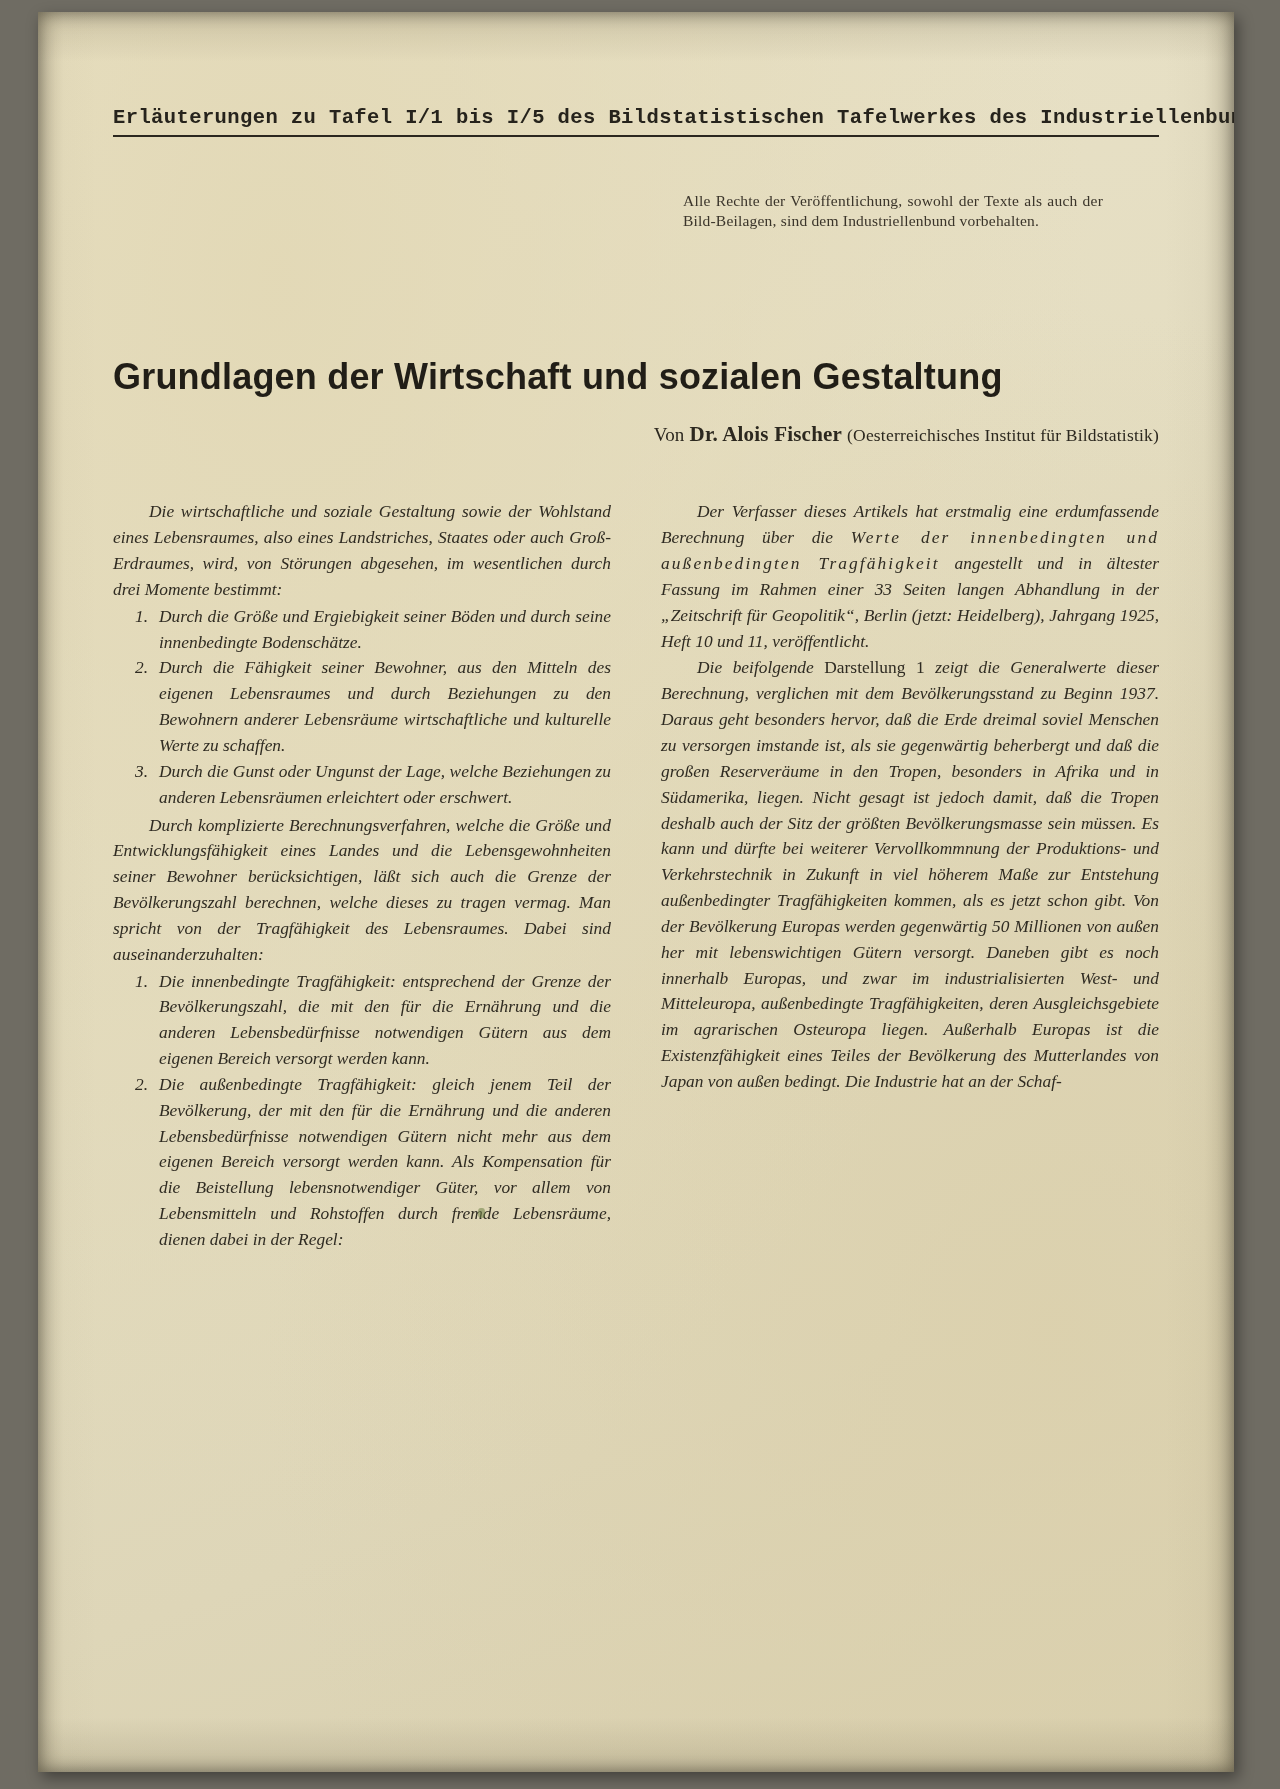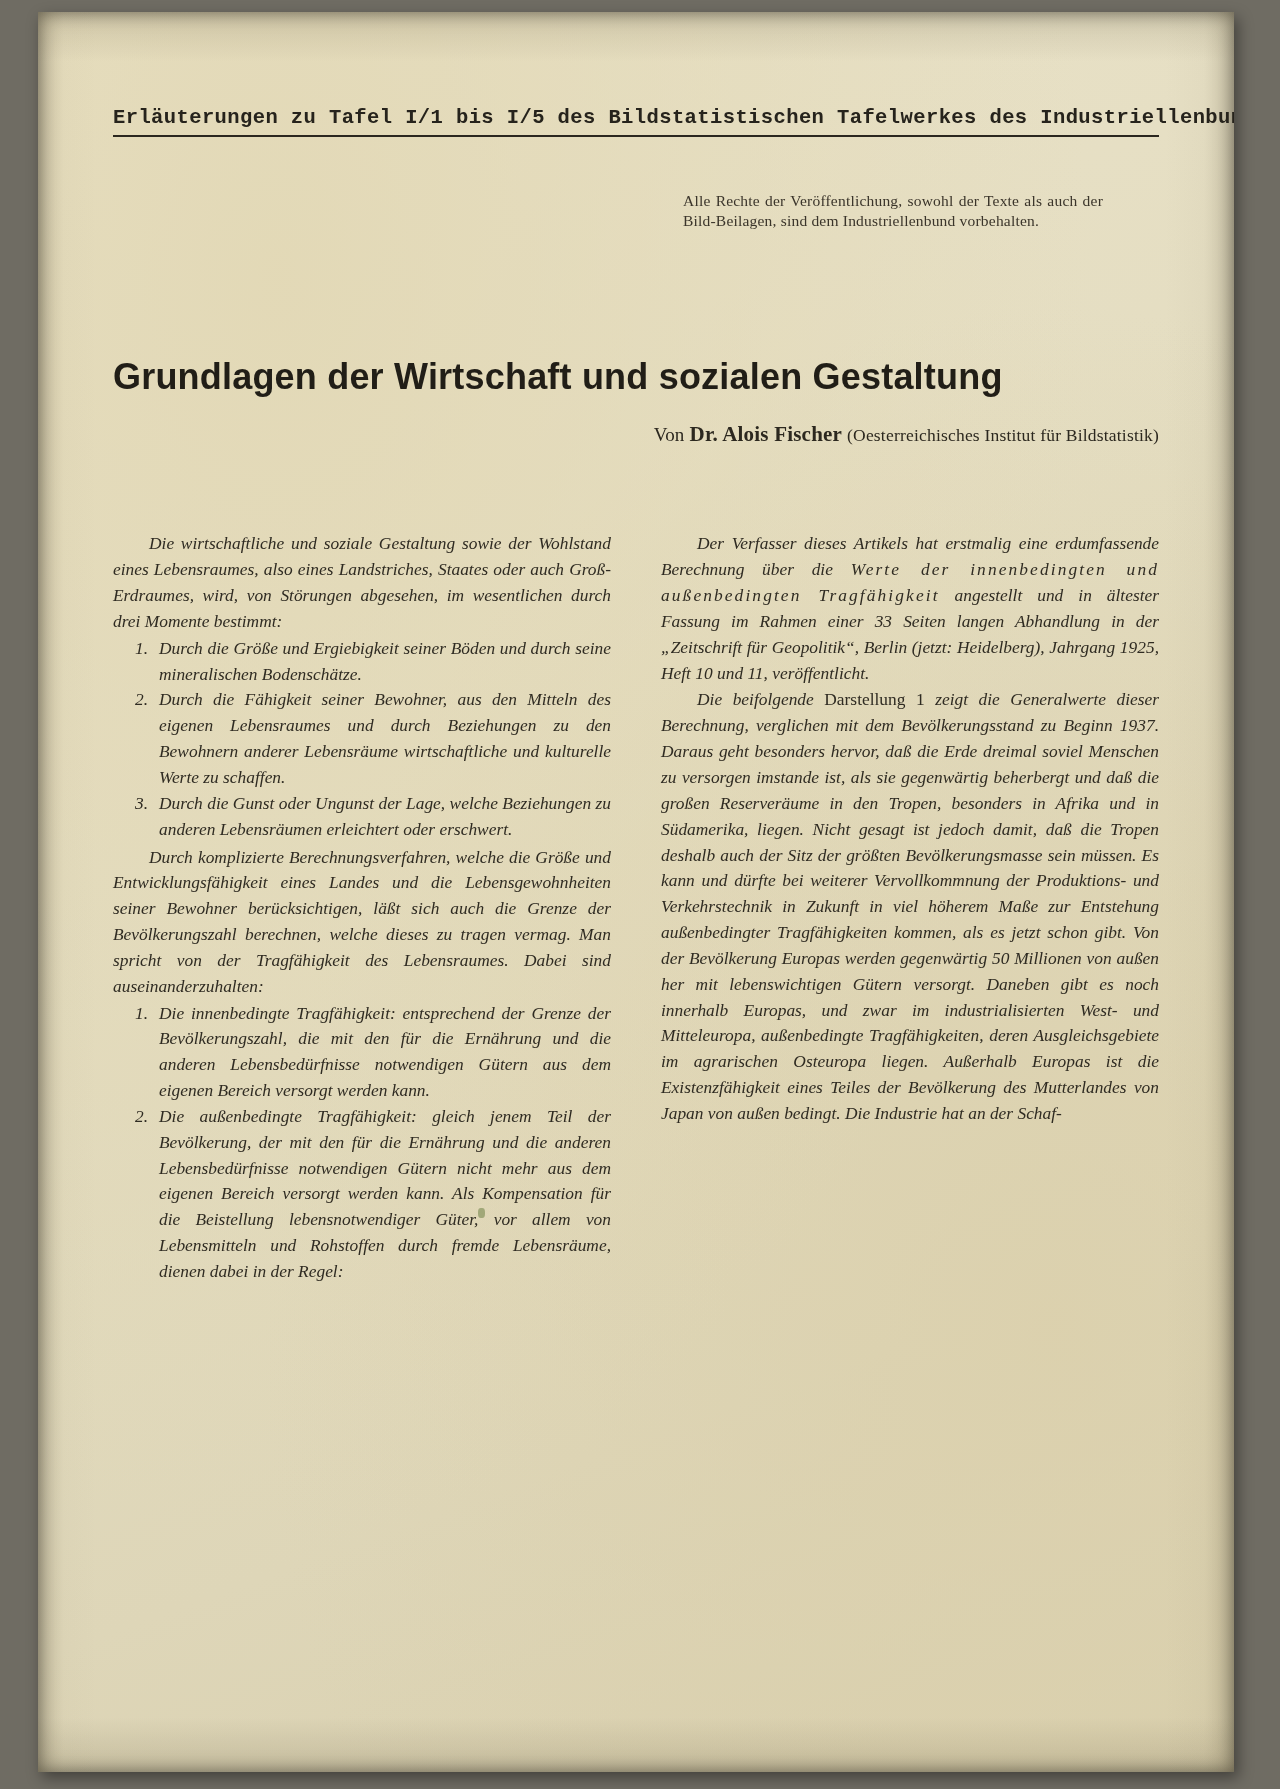--- a/index.html
+++ b/index.html
@@ -105,21 +105,20 @@
     display: flex;
     gap: 50px;
   }
   .col {
     width: 500px;
     font-style: italic;
     font-size: 17.4px;
     line-height: 1.485;
     color: #2f2b22;
     text-align: justify;
-    margin-top: 32px;
   }
   .col p {
     margin: 0 0 1px 0;
     text-indent: 36px;
   }
   .col p.cont {
     text-indent: 0;
   }
   ol.list {
     margin: 0 0 2px 0;
@@ -178,21 +177,21 @@
       <span class="inst">(Oesterreichisches Institut für Bildstatistik)</span>
     </div>
 
     <div class="columns">
 
       <div class="col">
         <p>Die wirtschaftliche und soziale Gestaltung sowie der Wohlstand eines Lebensraumes, also eines Landstriches, Staates oder auch Groß-Erdraumes, wird, von Störungen abgesehen, im wesentlichen durch drei Momente bestimmt:</p>
         <ol class="list">
           <li>
             <span class="num">1.</span>
-            <span class="txt">Durch die Größe und Ergiebigkeit seiner Böden und durch seine mineralischen Bodenschätze.</span>
+            <span class="txt">Durch die Größe und Ergiebigkeit seiner Böden und durch seine innenbedingte Bodenschätze.</span>
           </li>
           <li>
             <span class="num">2.</span>
             <span class="txt">Durch die Fähigkeit seiner Bewohner, aus den Mitteln des eigenen Lebensraumes und durch Beziehungen zu den Bewohnern anderer Lebensräume wirtschaftliche und kulturelle Werte zu schaffen.</span>
           </li>
           <li>
             <span class="num">3.</span>
             <span class="txt">Durch die Gunst oder Ungunst der Lage, welche Beziehungen zu anderen Lebensräumen erleichtert oder erschwert.</span>
           </li>
         </ol>

